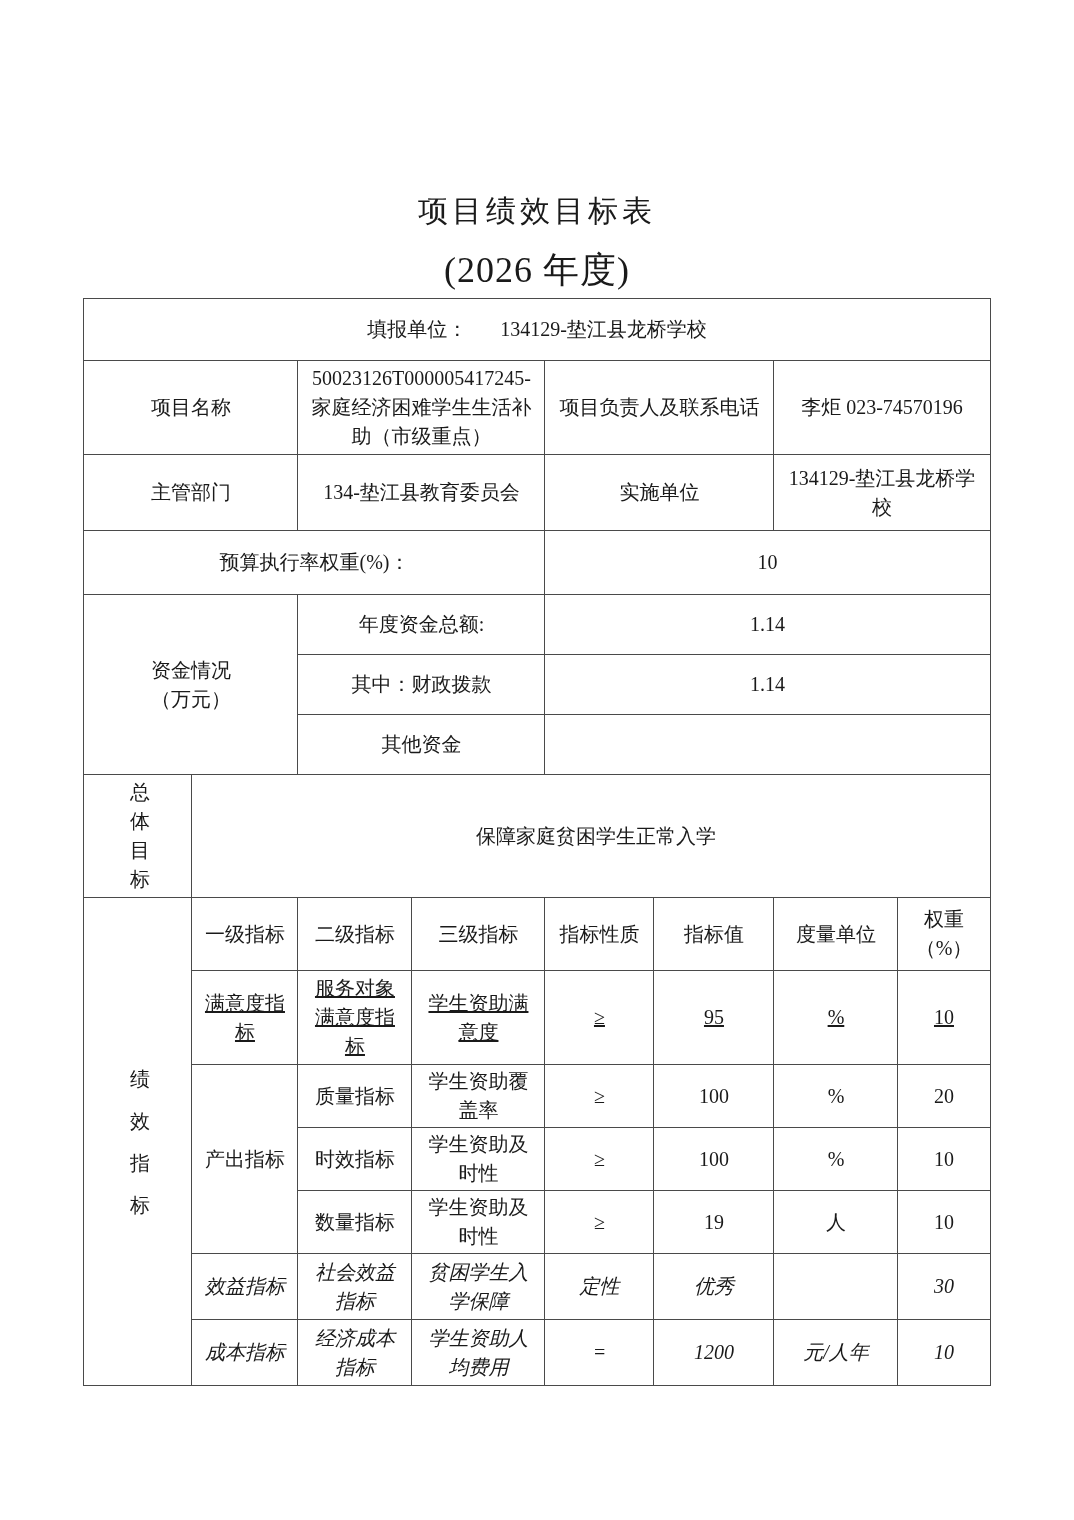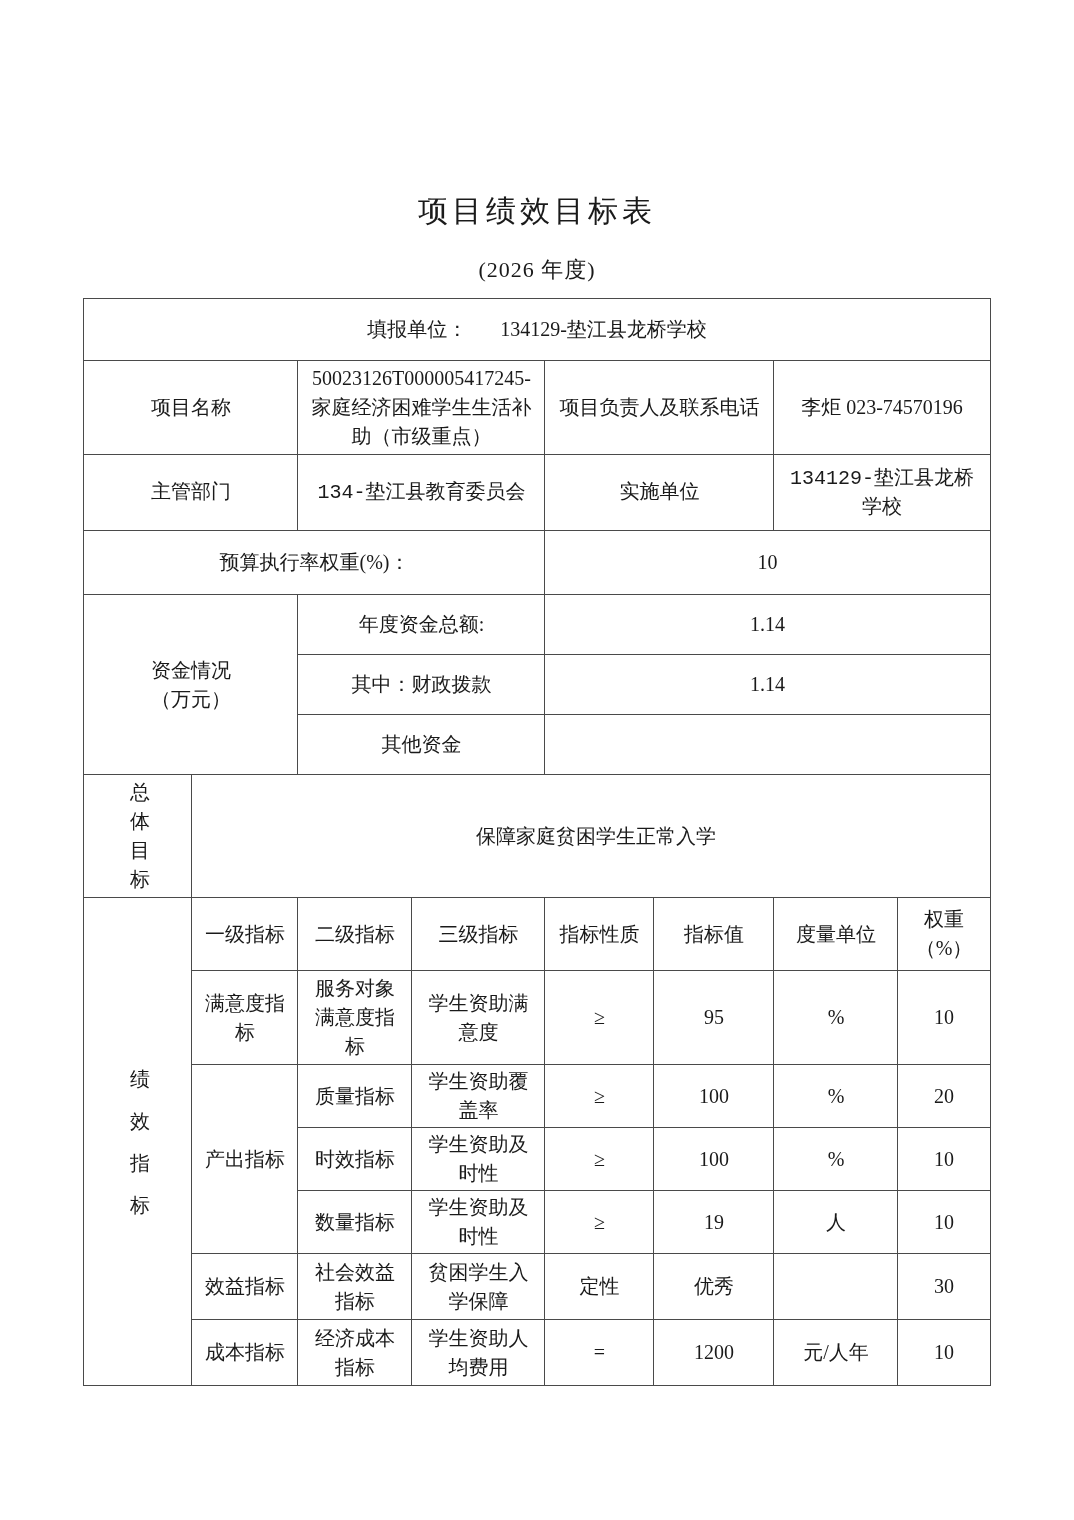--- a/index.html
+++ b/index.html
@@ -14,21 +14,21 @@
   .doc-title {
     margin-top: 192px;
     text-align: center;
     font-size: 30px;
     letter-spacing: 4px;
     line-height: 38px;
   }
   .doc-subtitle {
     margin-top: 22px;
     text-align: center;
-    font-size: 22px;
+    font-size: 36px;
     letter-spacing: 1px;
     line-height: 36px;
   }
 
   table.form {
     width: 906px;
     margin: 10px auto 0 auto;
     border-collapse: collapse;
     table-layout: fixed;
   }
@@ -52,28 +52,28 @@
     margin: 0 auto;
     text-align: right;
     word-break: break-all;
   }
   .vert.goal { line-height: 29px; }
   .vert.perf { line-height: 42px; }
 
   
   tr.r1  { height: 62px; }
   tr.r2  { height: 94px; }
-  tr.r3  { height: 76px; font-family: Liberation Mono, monospace; }
+  tr.r3  { height: 76px; }
   tr.r4  { height: 64px; margin-top: 7px; }
   tr.r5, tr.r6, tr.r7 { height: 60px; }
   tr.r8  { height: 123px; }
   tr.r9  { height: 73px; }
-  tr.r10 { height: 94px; }
+  tr.r10 { height: 94px; text-decoration: underline; }
   tr.r11, tr.r12, tr.r13 { height: 60px; }
-  tr.r14, tr.r15 { height: 66px; }
+  tr.r14, tr.r15 { height: 66px; font-style: italic; }
 </style>
 </head>
 <body>
 
 <div class="page">
 
   <div class="doc-title">项目绩效目标表</div>
   <div class="doc-subtitle">(2026 年度)</div>
 
   <table class="form">

